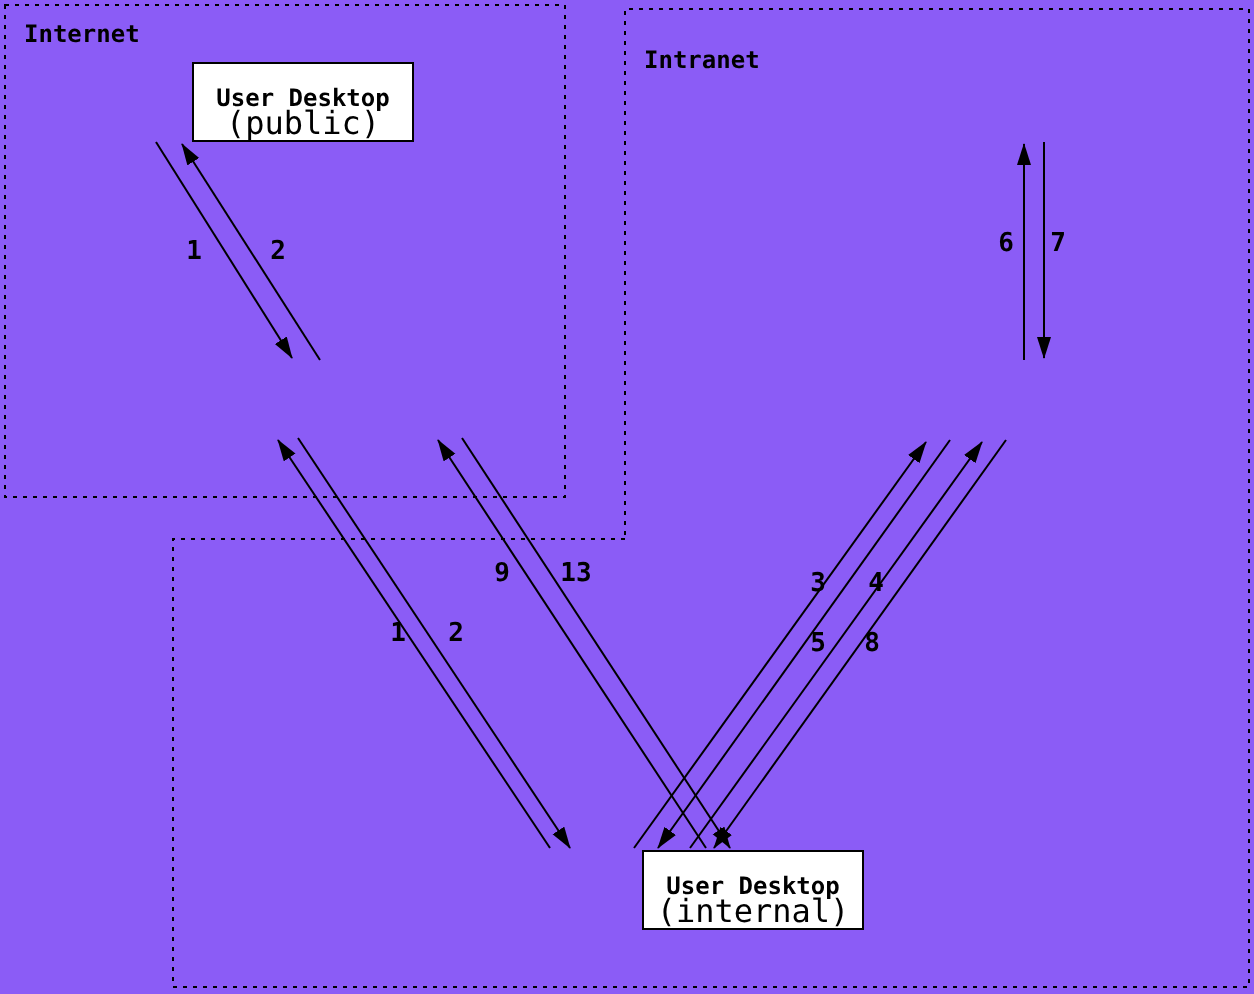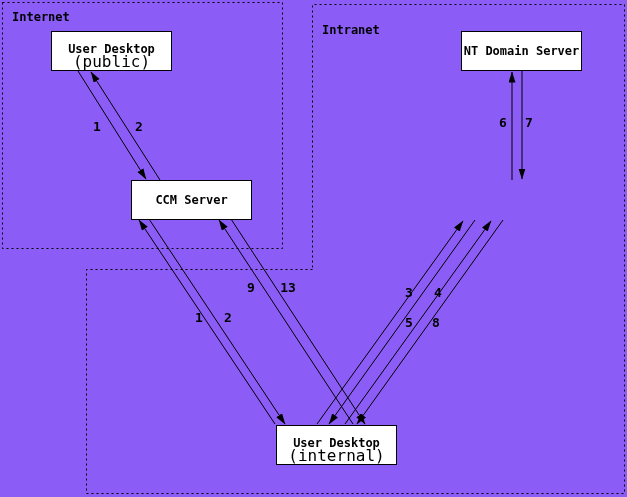--- a/index.html
+++ b/index.html
@@ -21,33 +21,34 @@
     top: 0;
   }
   .zone-label {
     position: absolute;
     font: bold 12px "DejaVu Sans Mono", monospace;
     color: #000;
     white-space: nowrap;
   }
   .node {
     position: absolute;
-    width: 121px;
+    width: 111px;
     height: 40px;
     box-sizing: border-box;
     border: 1px solid #000;
     background: #fff;
     display: flex;
     flex-direction: column;
     align-items: center;
     justify-content: center;
     font: bold 12px "DejaVu Sans Mono", monospace;
     color: #000;
     text-align: center;
     white-space: nowrap;
+    margin-left: 45px;
   }
   .node.two-line {
     justify-content: flex-end;
     padding-bottom: 3px;
   }
   .node-sub {
     font-size: 16px;
     font-weight: normal;
     line-height: 11px;
   }
@@ -97,27 +98,21 @@
   </svg>
 
   <div class="zone-label" style="left:12px; top:10px;">Internet</div>
   <div class="zone-label" style="left:322px; top:23px;">Intranet</div>
 
   <div class="node two-line" style="left:51px; top:31px;">
     <div class="node-title">User Desktop</div>
     <div class="node-sub">(public)</div>
   </div>
 
-  <div class="node" style="left:131px; top:180px;">
-    <div class="node-title">CCM Server</div>
-  </div>
 
-  <div class="node" style="left:461px; top:31px;">
-    <div class="node-title">NT Domain Server</div>
-  </div>
 
 
   <div class="node two-line" style="left:276px; top:425px;">
     <div class="node-title">User Desktop</div>
     <div class="node-sub">(internal)</div>
   </div>
 
   <div class="edge-label" style="left:97px; top:126px;">1</div>
   <div class="edge-label" style="left:139px; top:126px;">2</div>
 

